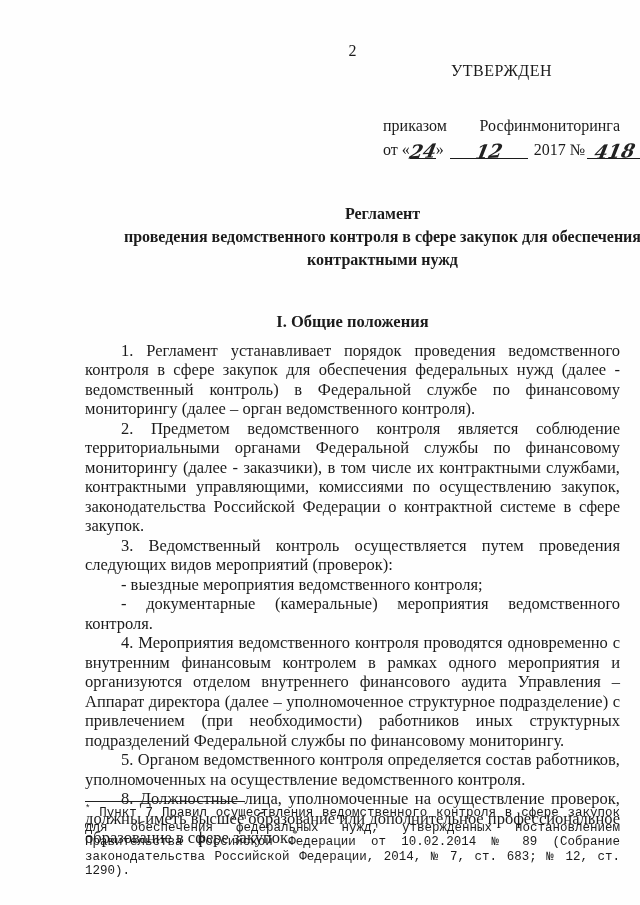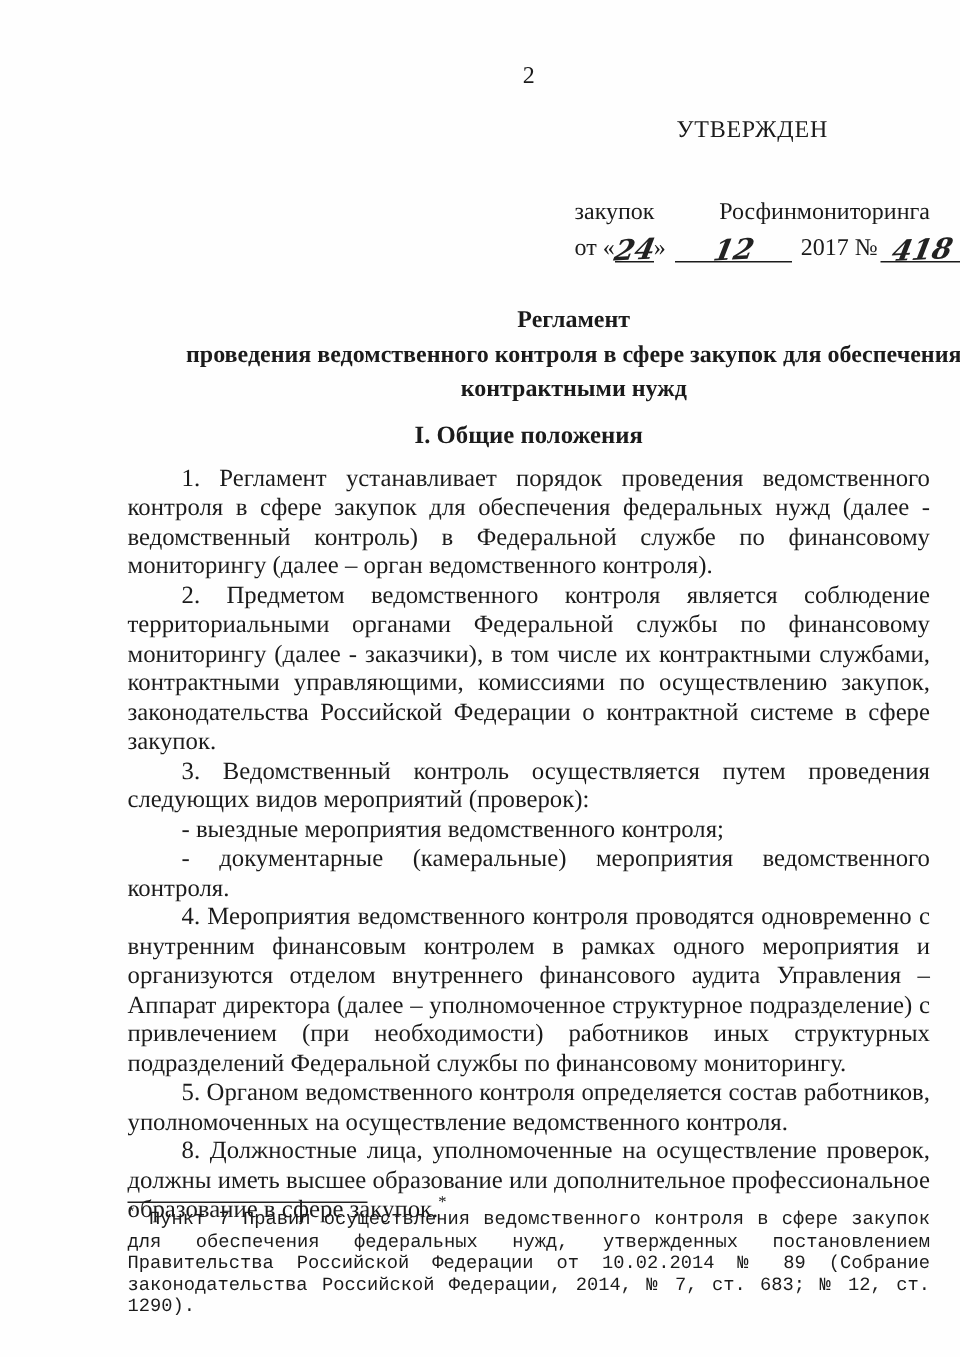--- a/index.html
+++ b/index.html
@@ -13,21 +13,21 @@
     overflow: hidden;
   }
   .page-number {
     position: absolute;
     top: 42px; left: 85px; width: 535px;
     text-align: center;
     font-size: 16px;
   }
   .approval {
     position: absolute;
-    top: 78px; left: 383px; width: 237px;
+    top: 62px; left: 383px; width: 237px;
     font-size: 16px;
   }
   .approval-status { text-align: center; letter-spacing: 0.5px; }
   .approval-by {
     margin-top: 37px;
     text-align: justify;
     text-align-last: justify;
   }
   .approval-date { margin-top: 6px; white-space: nowrap; }
   .blank {
@@ -55,21 +55,21 @@
     position: absolute;
     top: 202px; left: 85px; width: 535px;
     text-align: center;
     font-weight: bold;
     font-size: 16px;
     line-height: 23px;
     margin-left: 30px;
   }
   .body-block {
     position: absolute;
-    top: 280px; left: 85px; width: 535px;
+    top: 312px; left: 85px; width: 535px;
     font-size: 16.5px;
     line-height: 19.5px;
   }
   .section-heading {
     text-align: center;
     font-weight: bold;
     font-size: 16.5px;
     margin: 0 0 9px 0;
   }
   .para {
@@ -99,21 +99,21 @@
 </style>
 </head>
 <body>
 
 <div class="page">
 
   <div class="page-number">2</div>
 
   <div class="approval">
     <div class="approval-status">УТВЕРЖДЕН</div>
-    <div class="approval-by">закупок Росфинмониторинга</div>
+    <div class="approval-by">приказом Росфинмониторинга</div>
     <div class="approval-date">
       <span>от «</span><span class="blank blank-day"><span class="hw">24</span></span><span>»</span>
       <span class="blank blank-month"><span class="hw">12</span></span>
       <span>2017 №</span><span class="blank blank-number"><span class="hw">418</span></span>
     </div>
   </div>
 
   <div class="title-block">
     <div>Регламент</div>
     <div>проведения ведомственного контроля в сфере закупок для обеспечения</div>

